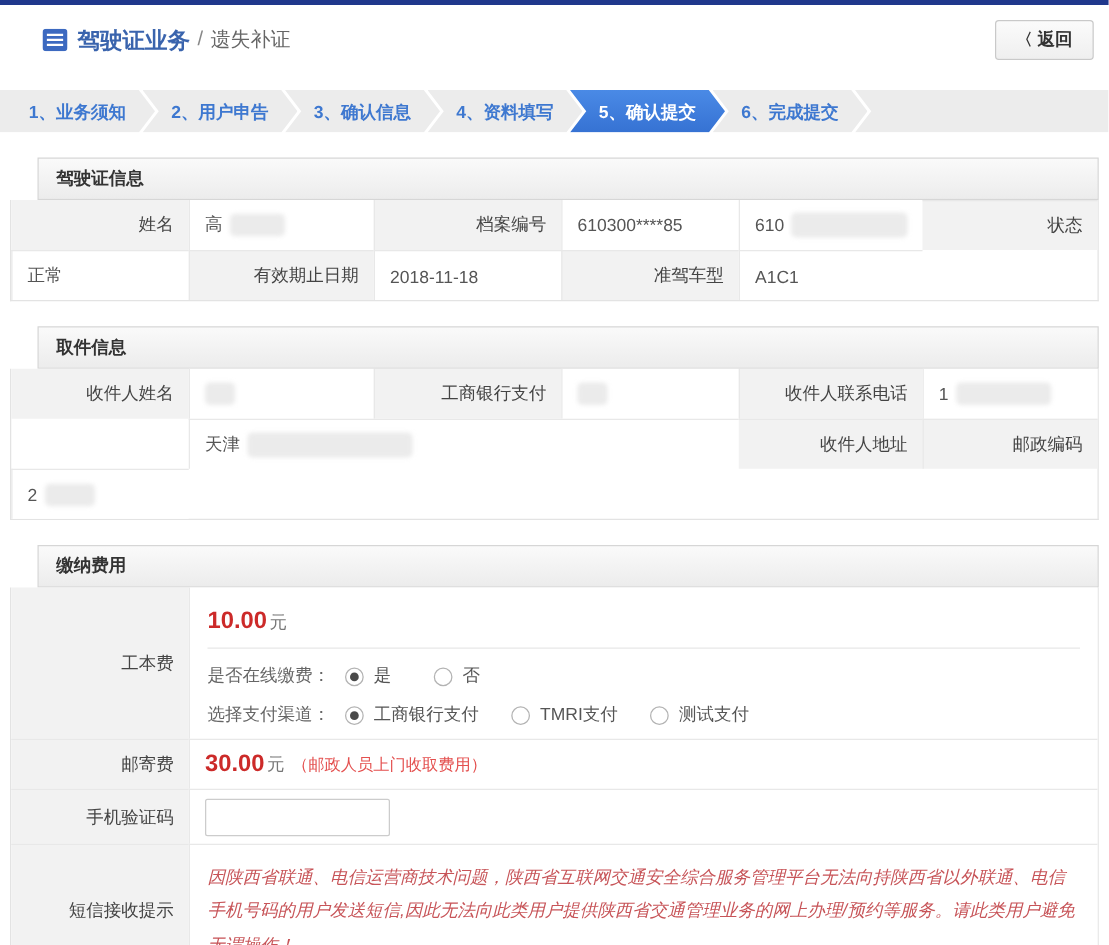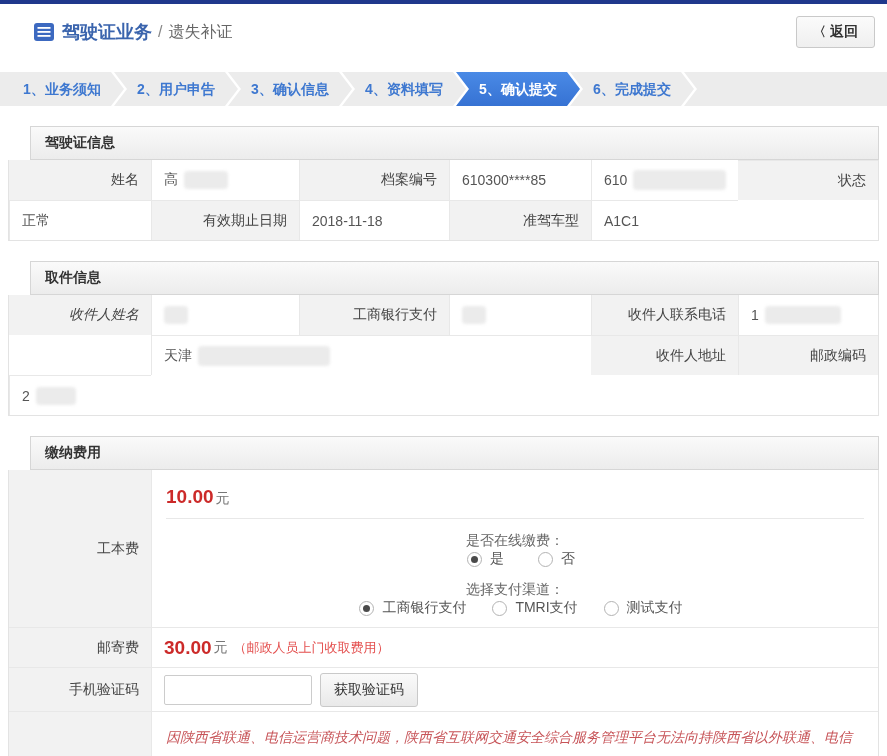--- a/index.html
+++ b/index.html
@@ -54,21 +54,21 @@
   .span3 { grid-column:2 / 5; }
 
   .redact { display:inline-block; background:#ebebeb; border-radius:4px; filter:blur(1.5px); margin-left:6px; vertical-align:middle; }
 
   
   .fee-block { display:block; padding:0; }
   .fee-inner { padding:4px 14px 10px 14px; }
   .price-line { padding:12px 0 10px 0; border-bottom:1px solid #e8e8e8; }
   .price { color:#cc2a29; font-weight:bold; font-size:19px; }
   .unit { color:#777; font-size:14px; margin-left:2px; }
-  .radio-line { display:flex; align-items:center; margin-top:13px; color:#666;flex-direction:column; }
+  .radio-line { display:flex; align-items:center; margin-top:13px; color:#666; }
   .radio-group { display:flex; align-items:center; margin-left:12px; gap:34px; }
   .radio-item { display:inline-flex; align-items:center; gap:8px; color:#555; cursor:pointer; }
   .radio { width:15px; height:15px; border-radius:50%; border:1px solid #b3b3b3; background:#fff; position:relative; flex:0 0 15px; }
   .radio.checked::after { content:""; position:absolute; left:3px; top:3px; width:7px; height:7px; border-radius:50%; background:#4a4a4a; }
   .fee-note { color:#e4504f; font-size:13px; margin-left:6px; }
   .code-input { width:148px; height:30px; border:1px solid #ccc; border-radius:2px; padding:0 8px; font-size:14px; font-family:inherit; }
   .code-btn { margin-left:8px; background:linear-gradient(#fafafa,#e9e9e9); border:1px solid #c9c9c9; border-radius:3px; padding:7px 13px; font-size:14px; color:#333; cursor:pointer; font-family:inherit; }
   .notice-cell { padding:12px 14px; line-height:1.95; color:#c75458; align-items:flex-start;font-style:italic; }
   .notice-lab { align-items:center; }
 </style>
@@ -129,21 +129,21 @@
       <div class="cell lab">有效期止日期</div>
       <div class="cell val">2018-11-18</div>
       <div class="cell lab">准驾车型</div>
       <div class="cell val">A1C1</div>
     </div>
   </div>
 
   <div class="section">
     <div class="section-header">取件信息</div>
     <div class="grid6">
-      <div class="cell lab row-start" style="border-top:none;font-style:italic;">收件人姓名</div>
+      <div class="cell lab row-start" style="border-top:none;">收件人姓名</div>
       <div class="cell val" style="border-top:none;">
           <span></span>
           <span class="redact" style="width:24px;height:18px;margin-left:0;"></span>
         </div>
       <div class="cell lab" style="border-top:none;">工商银行支付</div>
       <div class="cell val" style="border-top:none;">
           <span></span>
           <span class="redact" style="width:24px;height:18px;margin-left:0;"></span>
         </div>
       <div class="cell lab" style="border-top:none;">收件人联系电话</div>
@@ -211,21 +211,20 @@
       <div class="cell lab row-start">邮寄费</div>
       <div class="cell val">
         <span class="price">30.00</span>
           <span class="unit">元</span>
         <span class="fee-note">（邮政人员上门收取费用）</span>
       </div>
 
       <div class="cell lab row-start" style="min-height:44px;">手机验证码</div>
       <div class="cell val" style="min-height:44px;">
         <input class="code-input" type="text" value="" style="">
-        <button class="code-btn">获取验证码</button>
       </div>
 
       <div class="cell lab row-start notice-lab">短信接收提示</div>
       <div class="cell val notice-cell">因陕西省联通、电信运营商技术问题，陕西省互联网交通安全综合服务管理平台无法向持陕西省以外联通、电信手机号码的用户发送短信,因此无法向此类用户提供陕西省交通管理业务的网上办理/预约等服务。请此类用户避免无谓操作！</div>
     </div>
   </div>
 
 </div>
 
 </body></html>

